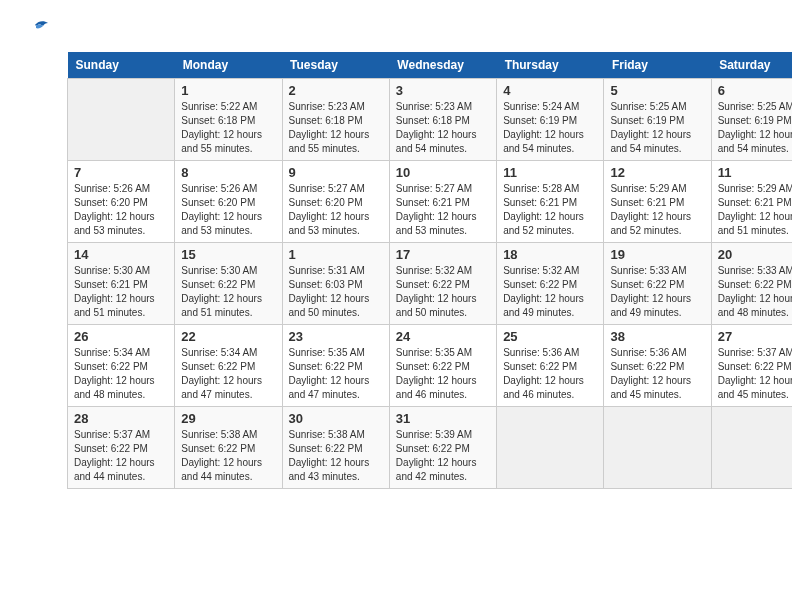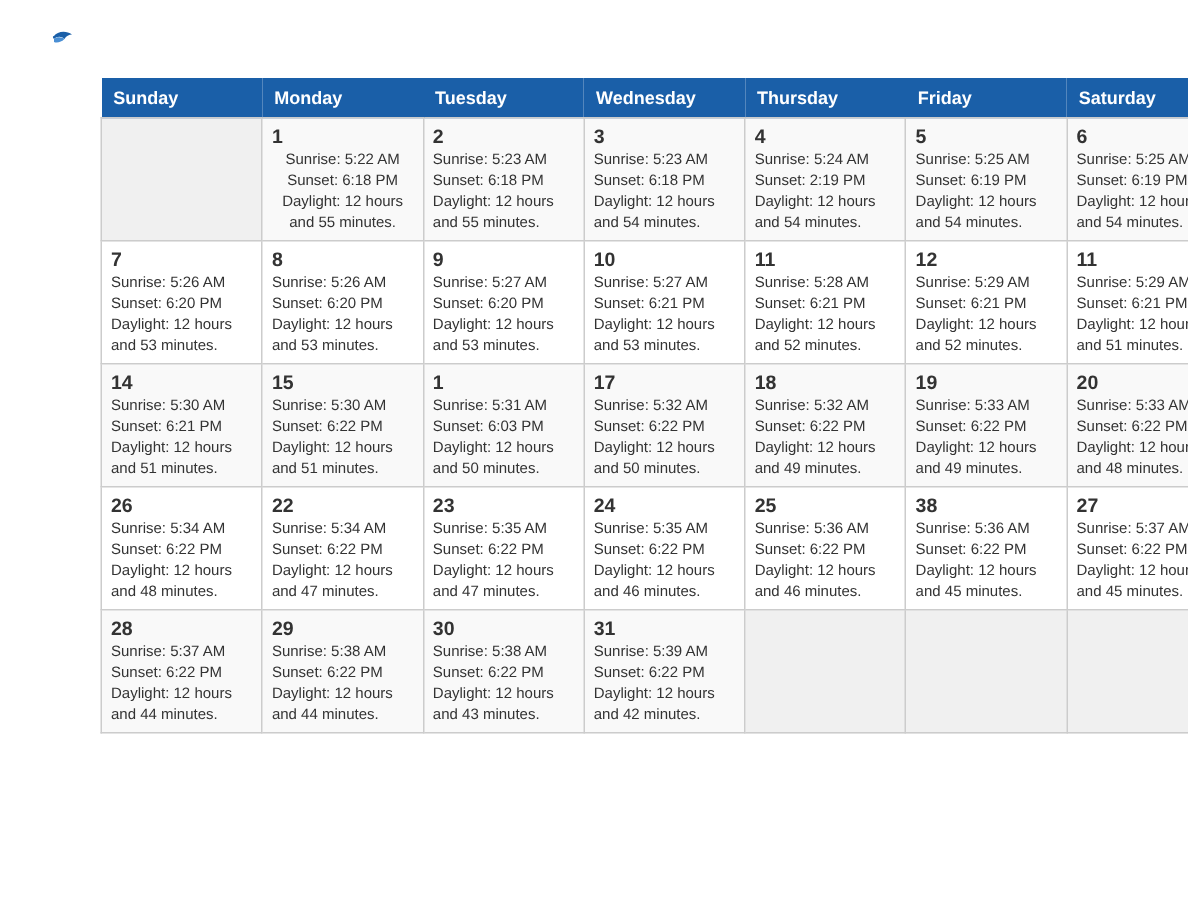--- a/index.html
+++ b/index.html
@@ -125,21 +125,21 @@
         <th>Thursday</th>
         <th>Friday</th>
         <th>Saturday</th>
       </tr>
   </thead>
   <tbody id="calendar-body">
   <tr>
         <td class="empty-cell"></td>
         <td>
           <span class="day-num">1</span>
-          <div class="day-info" style="white-space: pre-line; text-align: center;">Sunrise: 5:22 AM
+          <div class="day-info" style="white-space: pre-line;">Sunrise: 5:22 AM
 Sunset: 6:18 PM
 Daylight: 12 hours
 and 55 minutes.</div>
         </td>
         <td>
           <span class="day-num">2</span>
           <div class="day-info" style="white-space: pre-line;">Sunrise: 5:23 AM
 Sunset: 6:18 PM
 Daylight: 12 hours
 and 55 minutes.</div>
@@ -147,21 +147,21 @@
         <td>
           <span class="day-num">3</span>
           <div class="day-info" style="white-space: pre-line;">Sunrise: 5:23 AM
 Sunset: 6:18 PM
 Daylight: 12 hours
 and 54 minutes.</div>
         </td>
         <td>
           <span class="day-num">4</span>
           <div class="day-info" style="white-space: pre-line;">Sunrise: 5:24 AM
-Sunset: 2:19 PM
+Sunset: 6:19 PM
 Daylight: 12 hours
 and 54 minutes.</div>
         </td>
         <td>
           <span class="day-num">5</span>
           <div class="day-info" style="white-space: pre-line;">Sunrise: 5:25 AM
 Sunset: 6:19 PM
 Daylight: 12 hours
 and 54 minutes.</div>
         </td>

